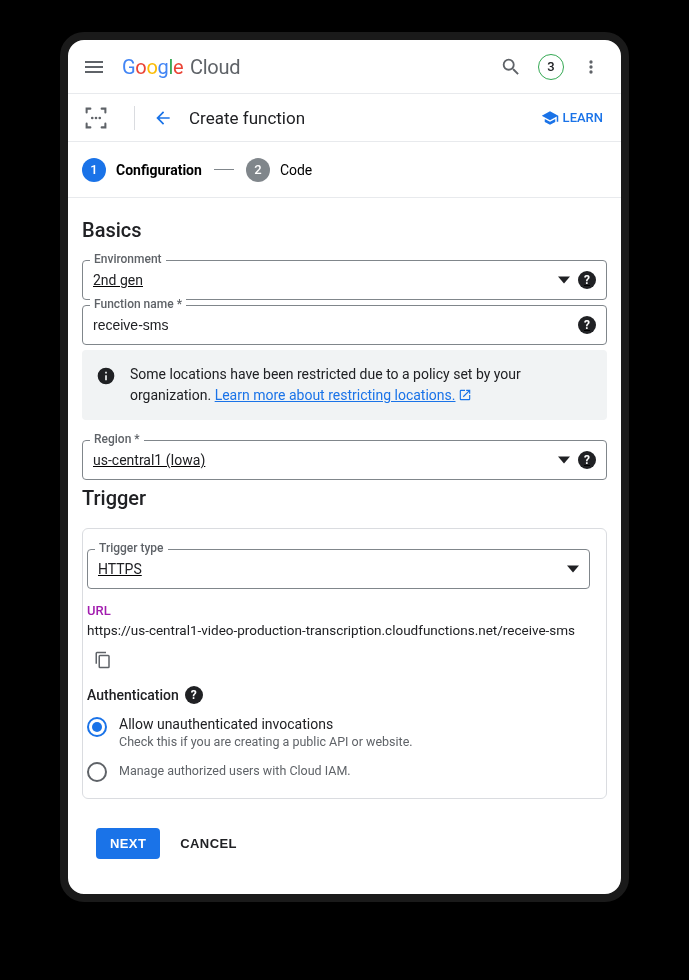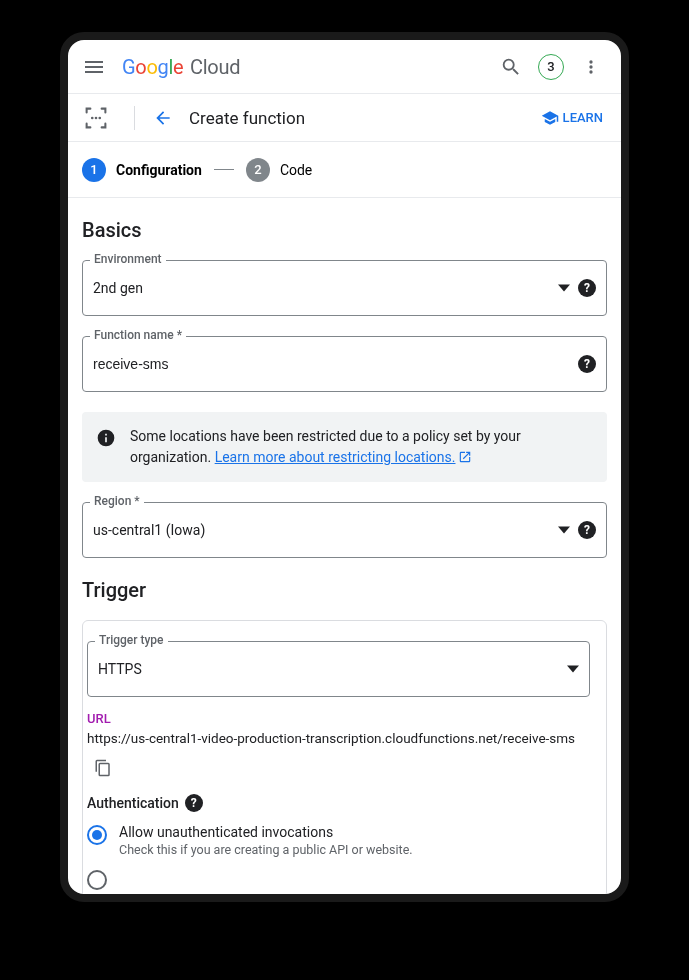--- a/index.html
+++ b/index.html
@@ -29,22 +29,22 @@
 .step-circle { width: 24px; height: 24px; border-radius: 50%; display: flex; align-items: center; justify-content: center; font-size: 13px; font-weight: 500; color: #fff; margin-right: 10px; }
 .step-circle.active { background: #1a73e8; }
 .step-circle.inactive { background: #80868b; }
 .step-label { font-size: 14px; color: #000000; }
 .step-label.bold { font-weight: 700; }
 .step-conn { width: 20px; height: 1px; background: #80868b; margin: 0 12px; }
 .scroll-area { flex: 1; overflow-y: auto; padding: 20px 14px 10px 14px; position: relative; }
 .scroll-area::-webkit-scrollbar { width: 8px; }
 .scroll-area::-webkit-scrollbar-thumb { background: #dadce0; border-radius: 4px; }
 .section-title { font-size: 20px; font-weight: 500; color: #202124; margin-bottom: 18px; }
-.field-wrap { position: relative; margin-bottom: 20px; }
-.field-box { border: 1px solid #80868b; border-radius: 4px; height: 56px; display: flex; align-items: center; padding: 0 10px; }
+.field-wrap { position: relative; margin-bottom: 5px; }
+.field-box { border: 1px solid #80868b; border-radius: 4px; height: 40px; display: flex; align-items: center; padding: 0 10px; text-decoration: underline; }
 .field-label { position: absolute; top: -8px; left: 8px; background: #fff; padding: 0 4px; font-size: 12px; color: #5f6368; font-weight: 500; }
 .field-value { flex: 1; font-size: 14px; color: #202124; }
 .field-value input { border: none; outline: none; width: 100%; font-size: 14px; color: #202124; background: transparent; }
 .field-caret svg { width: 12px; height: 12px; fill: #202124; }
 .help-dot { width: 18px; height: 18px; background: #202124; border-radius: 50%; display: flex; align-items: center; justify-content: center; color: #fff; font-size: 12px; font-weight: 700; margin-left: 8px; cursor: pointer; }
 .infobox { background: #f1f3f4; border-radius: 4px; padding: 14px 14px 14px 48px; position: relative; font-size: 14px; color: #202124; line-height: 1.5; margin-bottom: 20px; }
 .infobox .info-icon { position: absolute; left: 14px; top: 16px; width: 20px; height: 20px; }
 .infobox .info-icon svg { width: 20px; height: 20px; fill: #202124; }
 .infobox a { color: #1a73e8; text-decoration: underline; }
 .ext-link-icon { display: inline-block; width: 14px; height: 14px; vertical-align: -2px; margin-left: 2px; }
@@ -212,20 +212,21 @@
           </div>
         <div class="radio-text">
           <div class="r-title">Allow unauthenticated invocations</div>
           <div class="r-sub">Check this if you are creating a public API or website.</div>
         </div>
       </div>
 
       <div class="radio-row">
         <div class="radio-outer"></div>
         <div class="radio-text">
+          <div class="r-sub">Manage authorized users with Cloud IAM.</div>
         </div>
       </div>
     </div>
 
     <div class="footer">
       <button class="btn-primary">NEXT</button>
       <button class="btn-flat">CANCEL</button>
     </div>
 
   </div>

